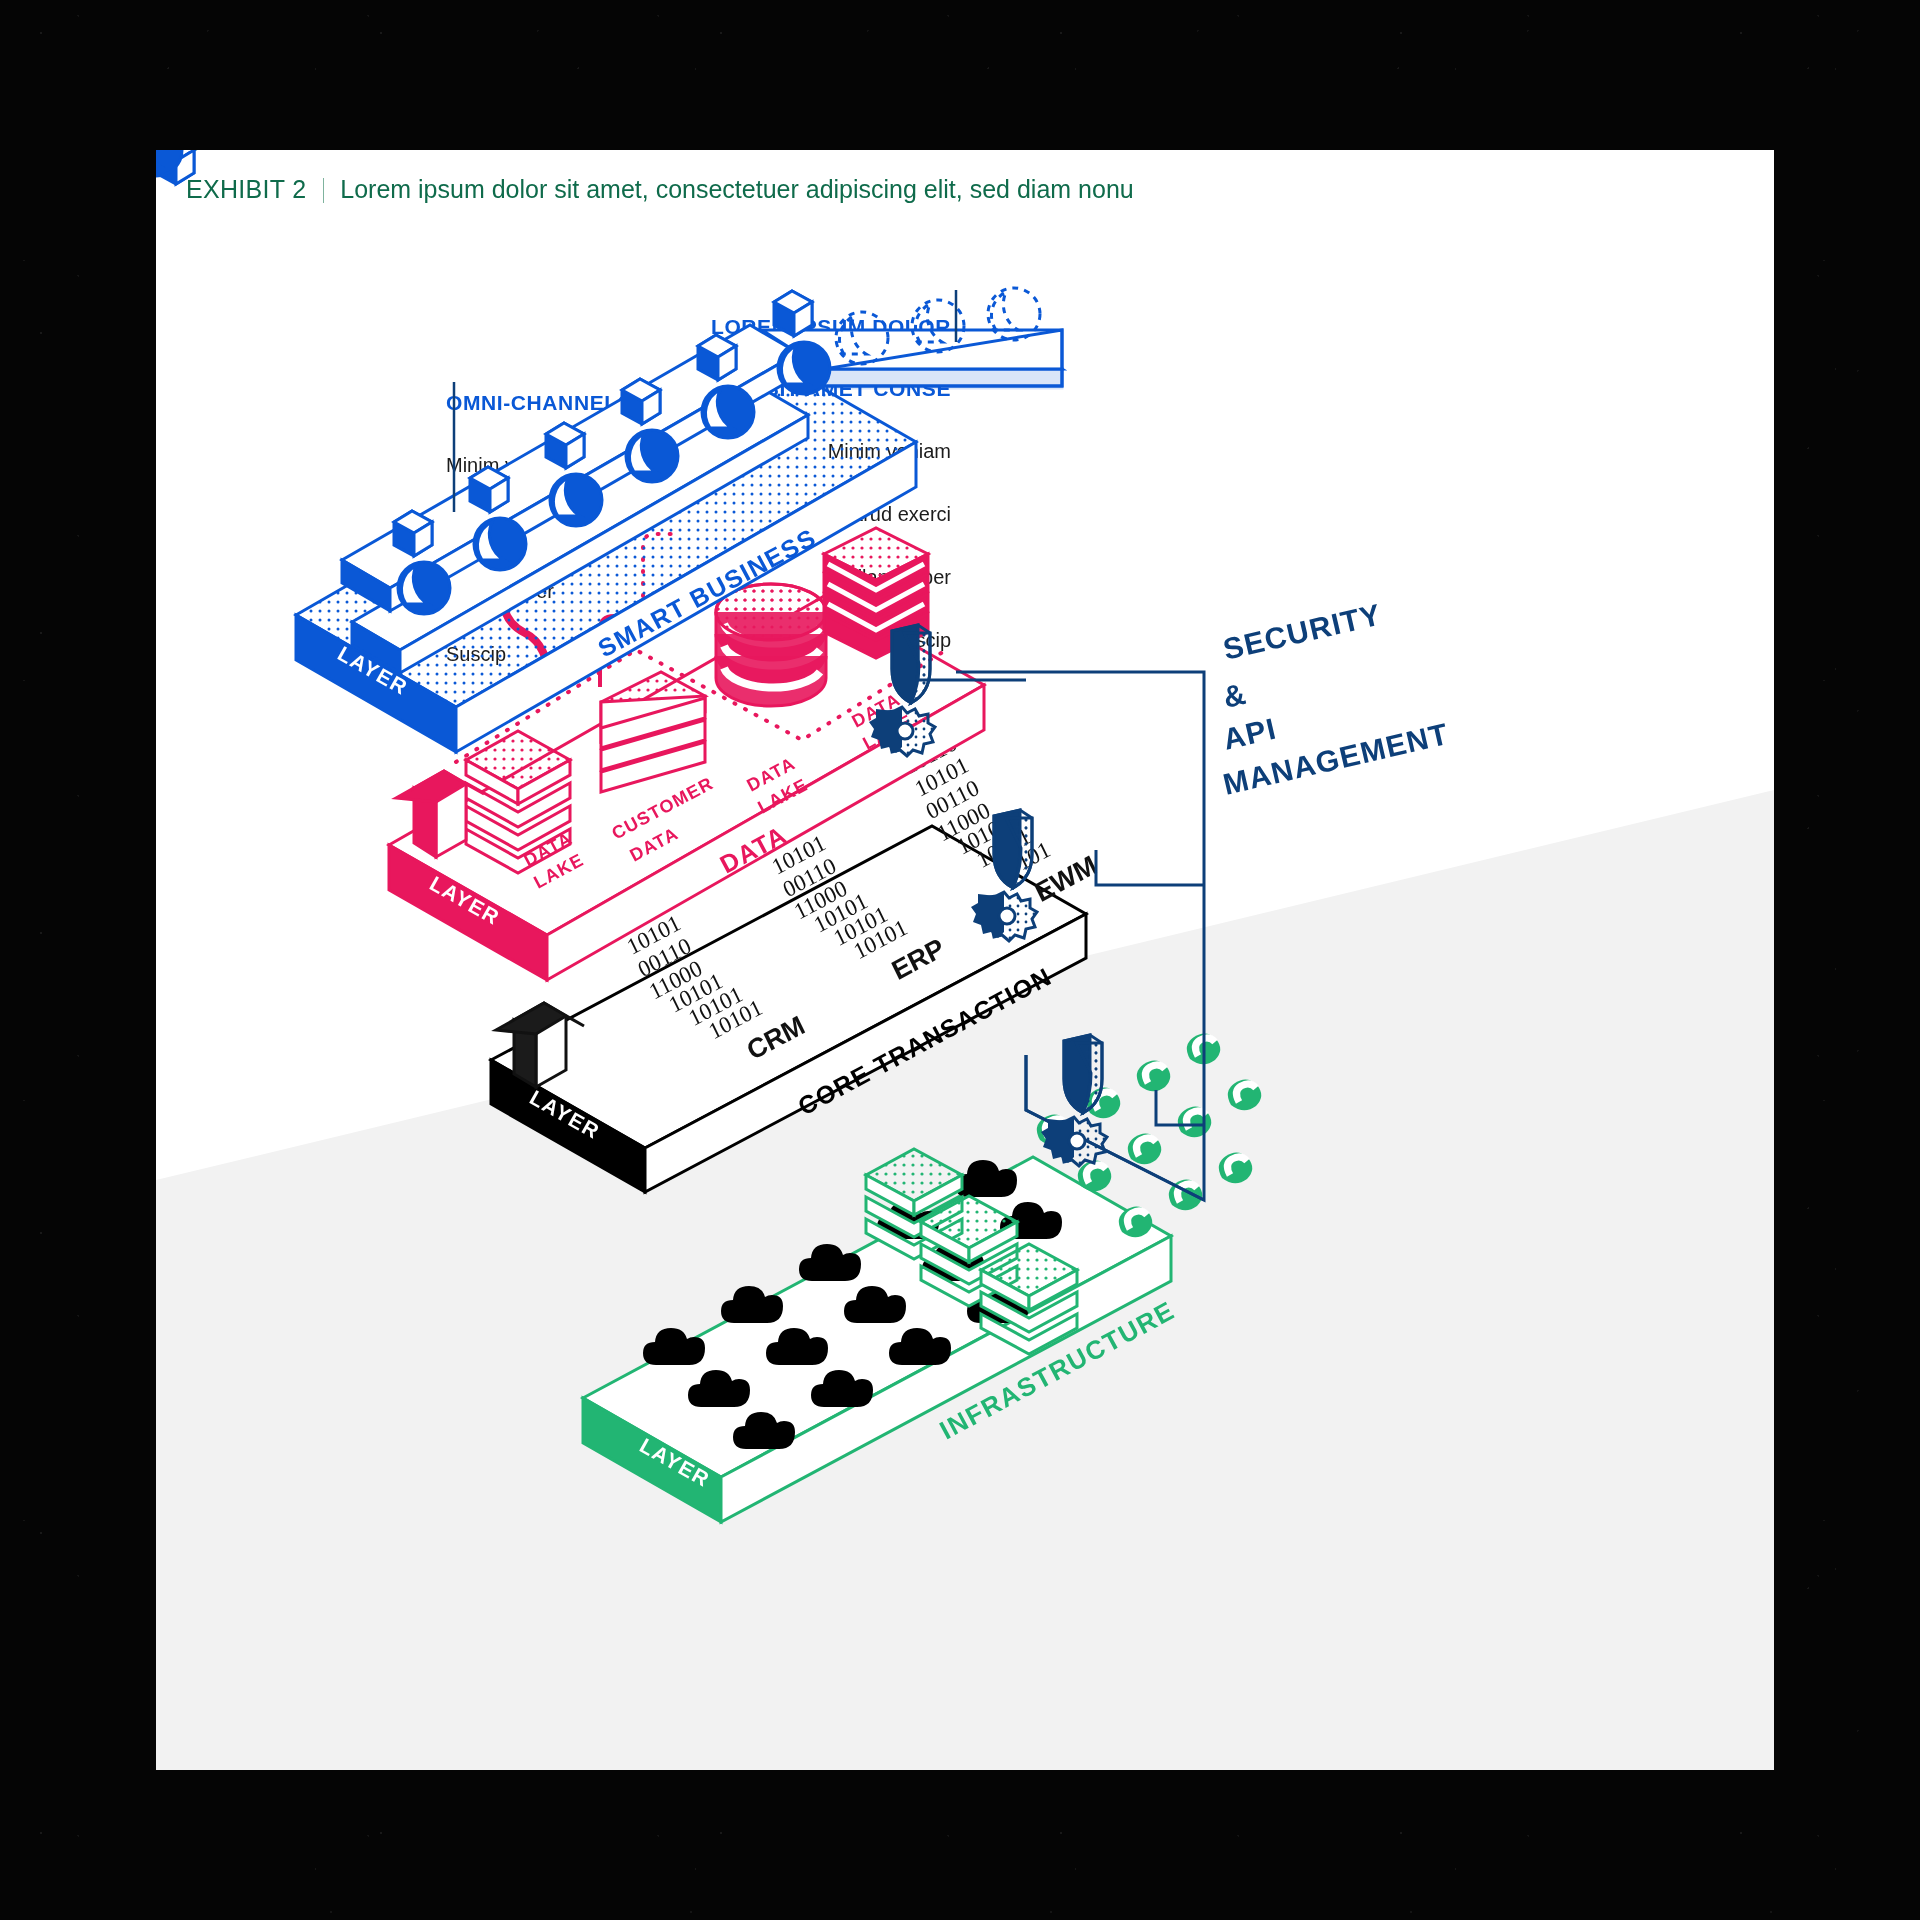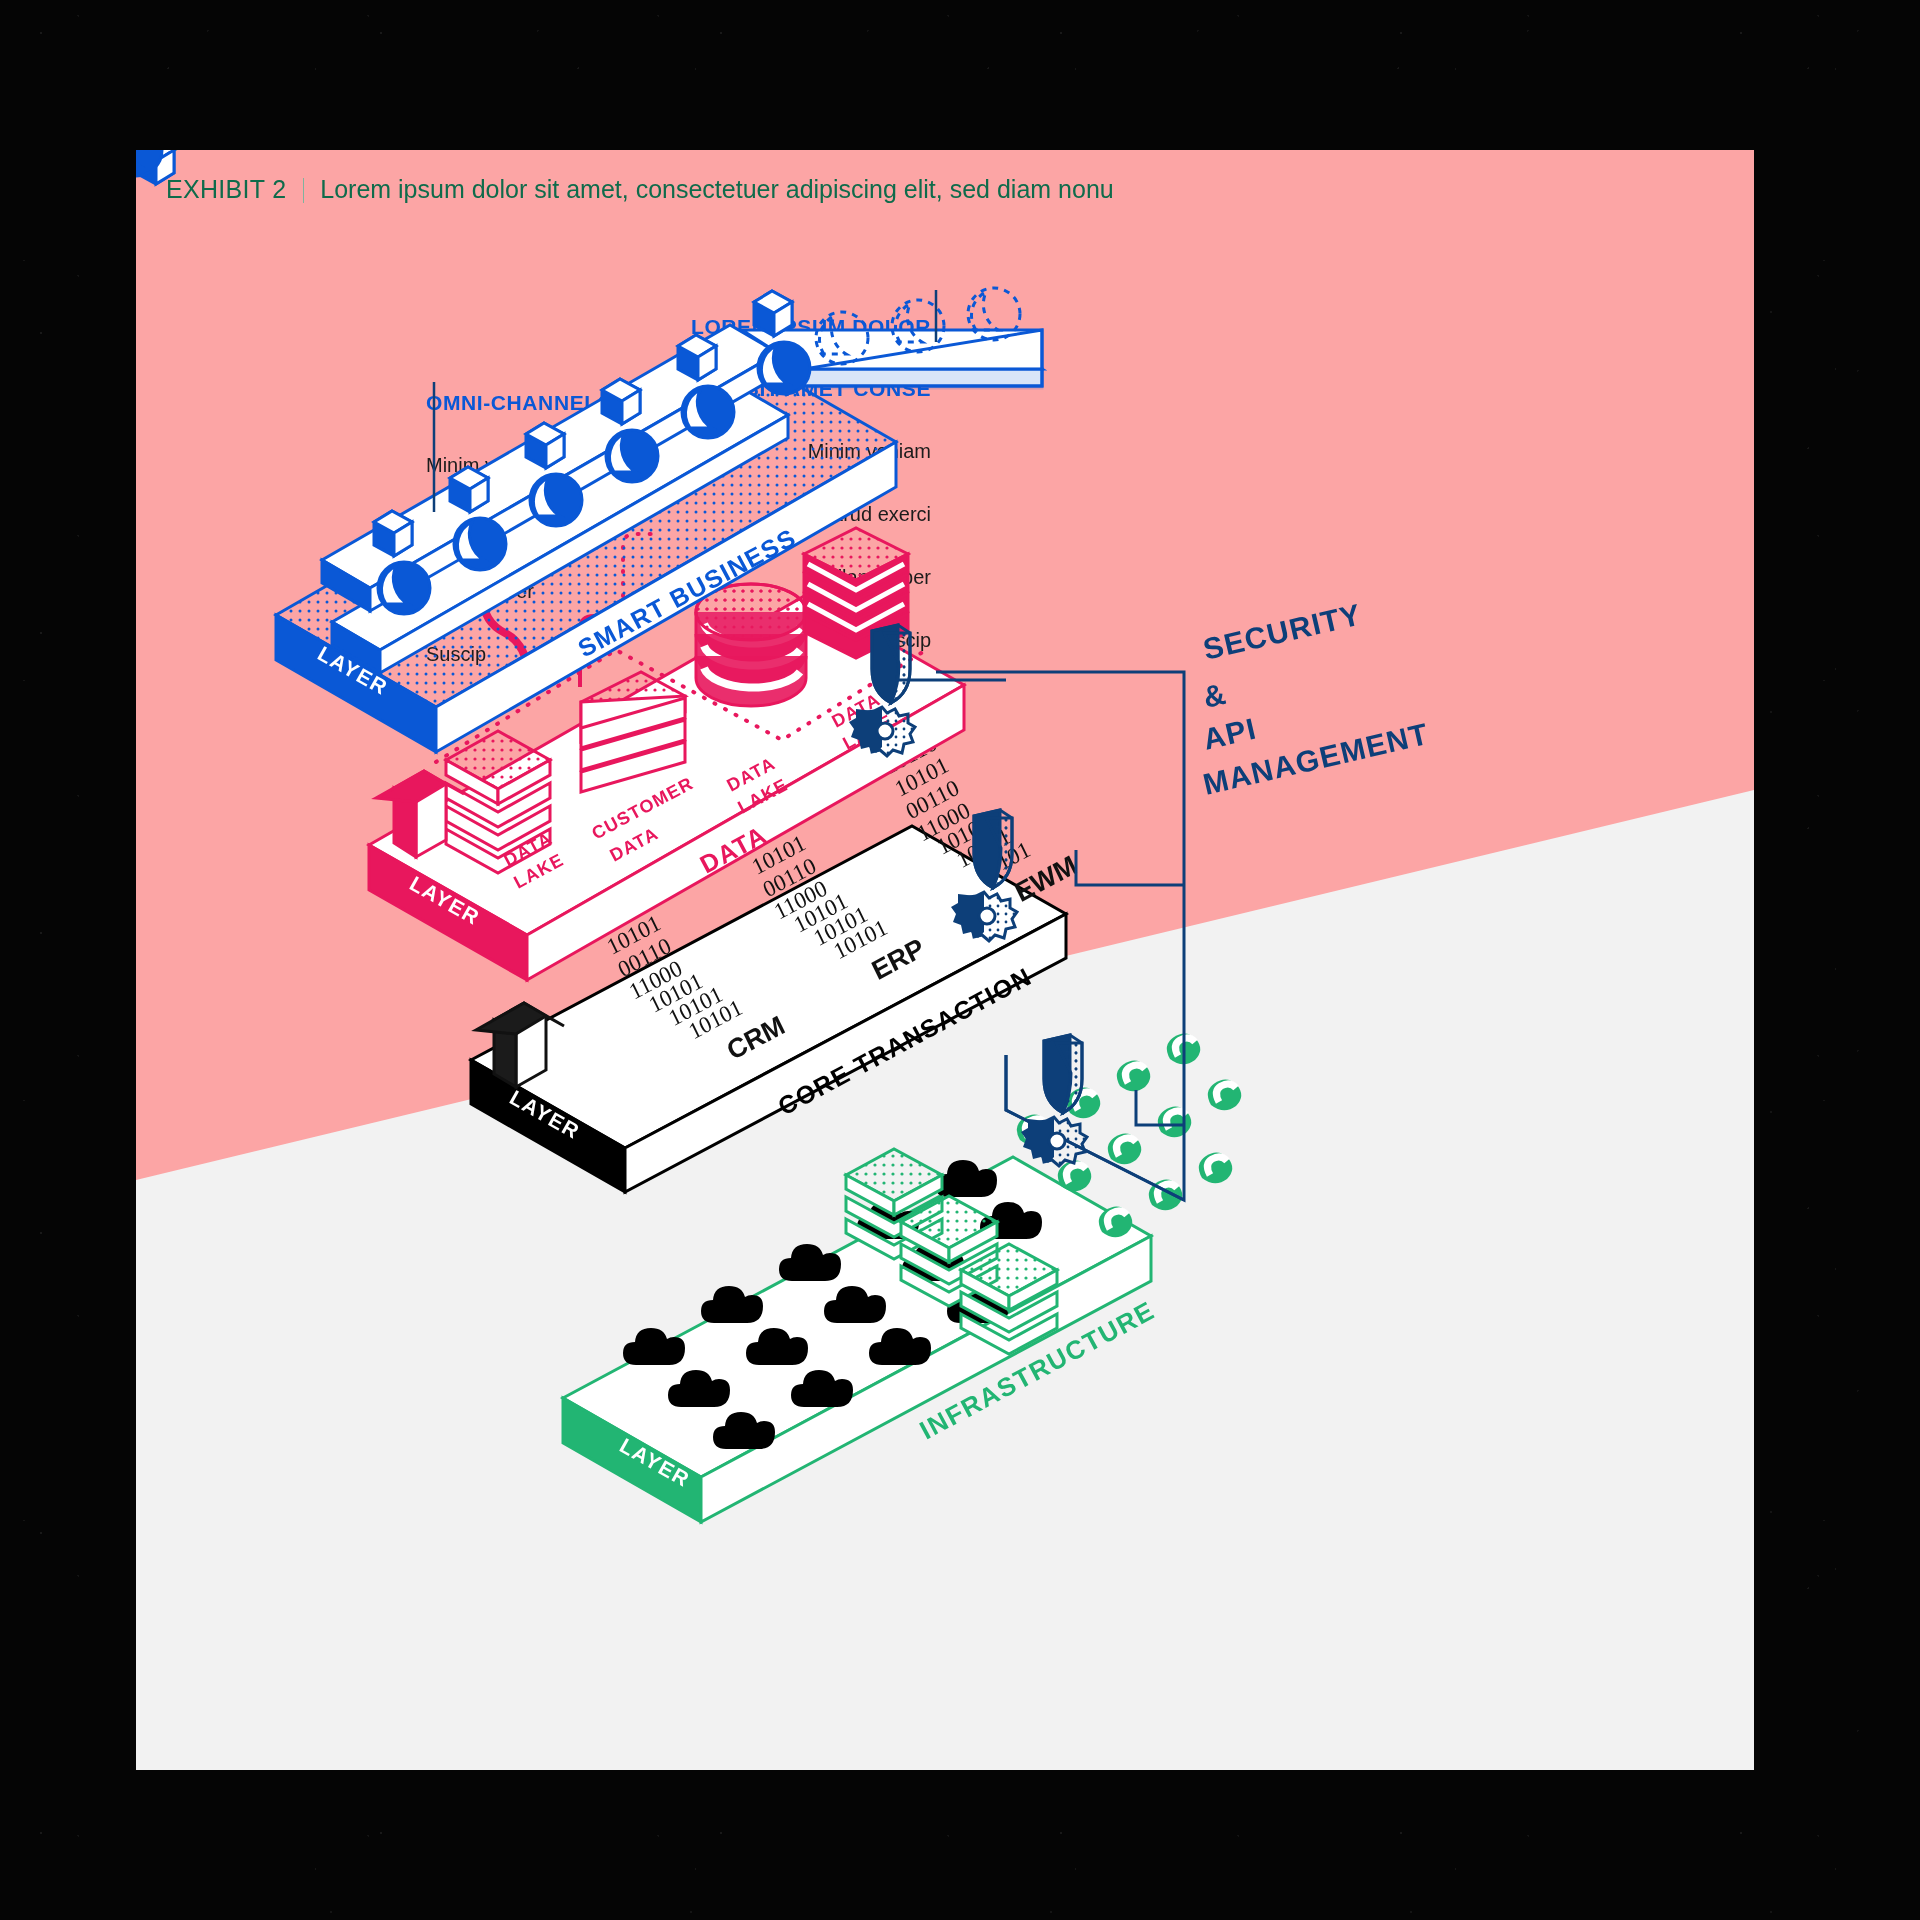--- a/index.html
+++ b/index.html
@@ -11,21 +11,21 @@
   #noise{position:absolute;inset:0;opacity:.55;
      background-image:
       radial-gradient(circle at 12% 11%, #2a2a2a 0 1px, transparent 1px),
       radial-gradient(circle at 27% 6%,  #202020 0 1px, transparent 1px),
       radial-gradient(circle at 41% 18%, #262626 0 1px, transparent 1px),
       radial-gradient(circle at 63% 9%,  #1e1e1e 0 1px, transparent 1px),
       radial-gradient(circle at 83% 23%, #242424 0 1px, transparent 1px),
       radial-gradient(circle at 8%  62%, #222 0 1px, transparent 1px),
       radial-gradient(circle at 92% 78%, #222 0 1px, transparent 1px);
      background-size:340px 300px,290px 260px,410px 380px,330px 340px,380px 300px,300px 420px,360px 400px;}
-  #page{position:absolute;left:136px;top:150px;width:1618px;height:1620px;background:#fca5a5;}
+  #page{position:absolute;left:156px;top:150px;width:1618px;height:1620px;background:#ffffff;}
   #canvas{position:absolute;left:0;top:0;width:1618px;height:1620px;}
 
   .ttl{position:absolute;left:30px;top:25px;white-space:nowrap;}
   .ttl .k{font-size:25px;color:#0f6b4b;letter-spacing:.3px;}
   .ttl .bar{display:inline-block;width:1px;height:25px;background:#7fb39e;
             vertical-align:-5px;margin:0 12px;}
   .ttl .s{font-size:25px;color:#0f6b4b;}
 
   .cal{position:absolute;white-space:pre;}
   .hd{font-weight:700;font-size:21px;color:#0a58d6;letter-spacing:.6px;line-height:26px;}

